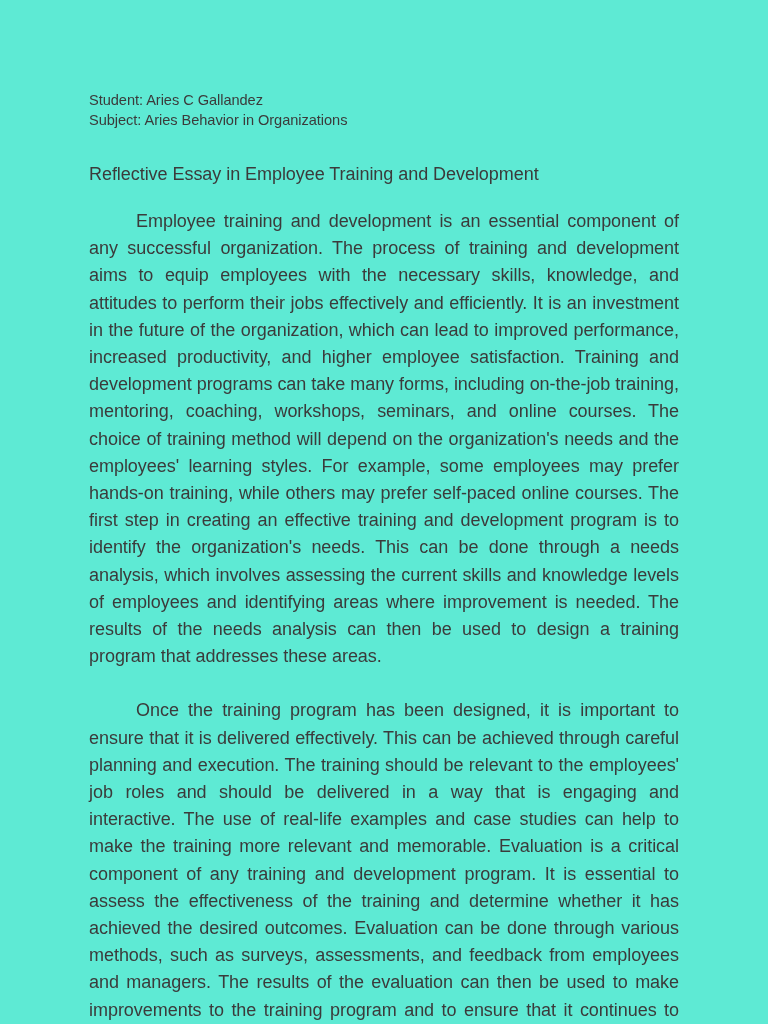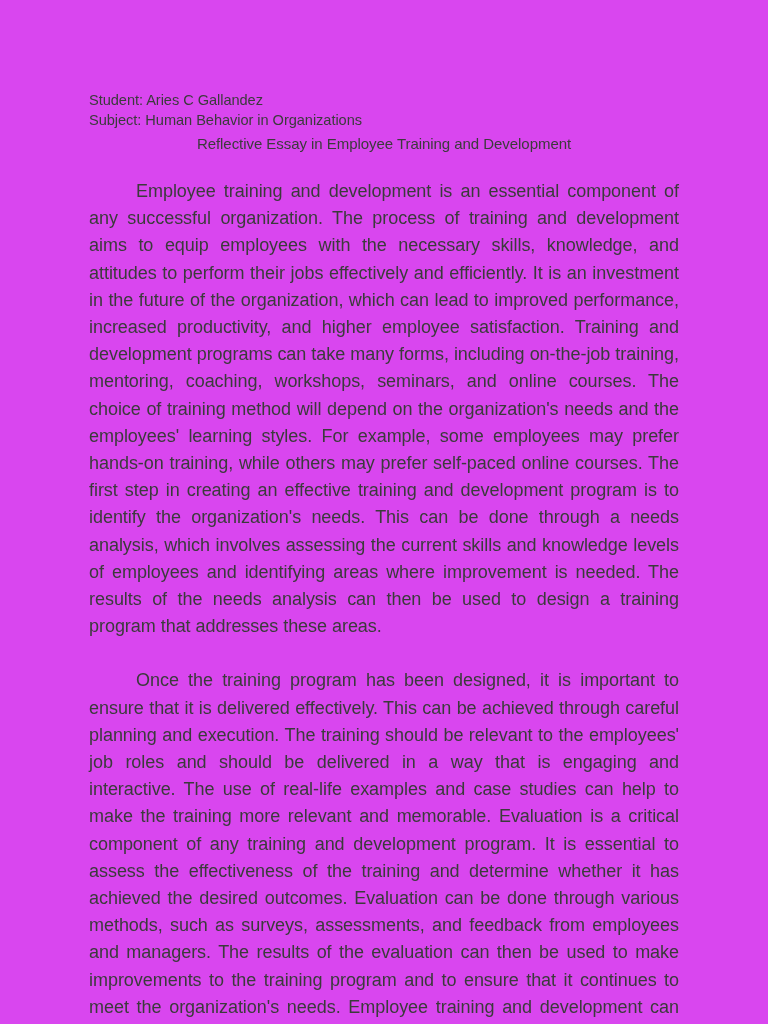--- a/index.html
+++ b/index.html
@@ -6,21 +6,21 @@
   html, body {
     margin: 0;
     padding: 0;
     background: #ffffff;
   }
 
   .page {
     position: relative;
     width: 768px;
     height: 1024px;
-    background: #d946ef;
+    background: #5eead4;
     overflow: hidden;
     font-family: "Liberation Sans", sans-serif;
     color: #3b3b3b;
     -webkit-font-smoothing: antialiased;
   }
 
   .content {
     position: absolute;
     left: 89px;
     top: 90px;
@@ -35,23 +35,22 @@
   .meta-line {
     font-size: 14.6px;
     line-height: 20px;
     letter-spacing: -0.05px;
     white-space: nowrap;
     color: #3b3b3b;
   }
 
   
   .doc-title {
-    margin-top: 4px;
-    text-align: center;
-    font-size: 15px;
+    margin-top: 34px;
+    font-size: 18px;
     line-height: 20px;
     letter-spacing: -0.05px;
     color: #3b3b3b;
   }
 
   
   .essay-body {
     margin-top: 24px;
   }
 
@@ -74,21 +73,21 @@
   
 </style>
 </head>
 <body>
 
 <div class="page">
   <div class="content">
 
     <div class="meta-block">
       <div class="meta-line">Student: Aries C Gallandez</div>
-      <div class="meta-line">Subject: Human Behavior in Organizations</div>
+      <div class="meta-line">Subject: Aries Behavior in Organizations</div>
     </div>
 
     <div class="doc-title">Reflective Essay in Employee Training and Development</div>
 
     <div class="essay-body">
       <p class="essay-para">Employee training and development is an essential component of any successful organization. The process of training and development aims to equip employees with the necessary skills, knowledge, and attitudes to perform their jobs effectively and efficiently. It is an investment in the future of the organization, which can lead to improved performance, increased productivity, and higher employee satisfaction. Training and development programs can take many forms, including on-the-job training, mentoring, coaching, workshops, seminars, and online courses. The choice of training method will depend on the organization's needs and the employees' learning styles. For example, some employees may prefer hands-on training, while others may prefer self-paced online courses. The first step in creating an effective training and development program is to identify the organization's needs. This can be done through a needs analysis, which involves assessing the current skills and knowledge levels of employees and identifying areas where improvement is needed. The results of the needs analysis can then be used to design a training program that addresses these areas.</p>
       <p class="essay-para">Once the training program has been designed, it is important to ensure that it is delivered effectively. This can be achieved through careful planning and execution. The training should be relevant to the employees' job roles and should be delivered in a way that is engaging and interactive. The use of real-life examples and case studies can help to make the training more relevant and memorable. Evaluation is a critical component of any training and development program. It is essential to assess the effectiveness of the training and determine whether it has achieved the desired outcomes. Evaluation can be done through various methods, such as surveys, assessments, and feedback from employees and managers. The results of the evaluation can then be used to make improvements to the training program and to ensure that it continues to meet the organization's needs. Employee training and development can have numerous benefits for both the organization and its employees.</p>
     </div>
 
   </div>

